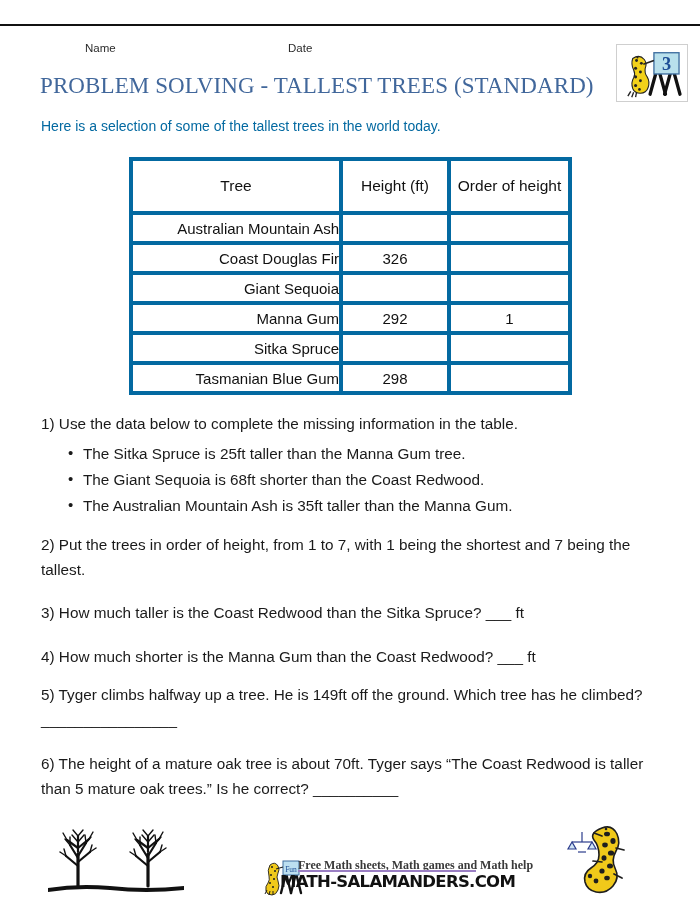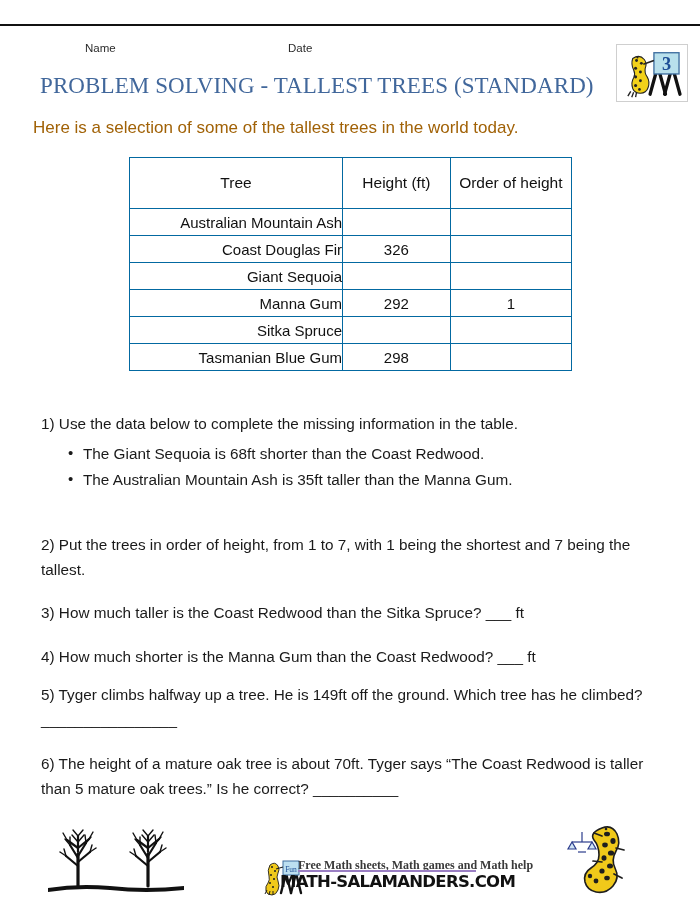--- a/index.html
+++ b/index.html
@@ -65,43 +65,43 @@
     font-family: "Liberation Serif", serif;
     font-size: 23px;
     color: #41679b;
     letter-spacing: 0.1px;
     white-space: nowrap;
   }
 
   
   .intro {
     position: absolute;
-    left: 33px;
+    left: 41px;
     top: 118px;
-    font-size: 17px;
-    color: #a16207;
+    font-size: 14px;
+    color: #0369a1;
     white-space: nowrap;
   }
 
   
   .tbl-wrap {
     position: absolute;
     left: 129px;
     top: 157px;
     width: 443px;
   }
   table.trees {
     border-collapse: collapse;
     width: 100%;
     font-size: 15px;
     color: #111;
   }
   table.trees th,
   table.trees td {
-    border: 1px solid #0369a1;
+    border: 4px solid #0369a1;
     padding: 0;
     height: 26px;
     font-weight: normal;
     vertical-align: middle;
   }
   table.trees thead th {
     height: 50px;
     text-align: center;
     line-height: 1.22;
     font-size: 15.5px;
@@ -312,20 +312,21 @@
           <td class="num">298</td>
           <td class="num"></td>
         </tr>
       </tbody>
     </table>
   </div>
 
   <div class="q" id="q1">
     <div>1) Use the data below to complete the missing information in the table.</div>
     <ul class="bullets">
+      <li>The Sitka Spruce is 25ft taller than the Manna Gum tree.</li>
       <li>The Giant Sequoia is 68ft shorter than the Coast Redwood.</li>
       <li>The Australian Mountain Ash is 35ft taller than the Manna Gum.</li>
     </ul>
   </div>
 
   <div class="q" id="q2">2) Put the trees in order of height, from 1 to 7, with 1 being the shortest and 7 being the tallest.</div>
   <div class="q" id="q3">3) How much taller is the Coast Redwood than the Sitka Spruce? ___ ft</div>
   <div class="q" id="q4">4) How much shorter is the Manna Gum than the Coast Redwood? ___ ft</div>
   <div class="q" id="q5">5) Tyger climbs halfway up a tree. He is 149ft off the ground. Which tree has he climbed? ________________</div>
   <div class="q" id="q6">6) The height of a mature oak tree is about 70ft. Tyger says “The Coast Redwood is taller than 5 mature oak trees.” Is he correct? __________</div>

